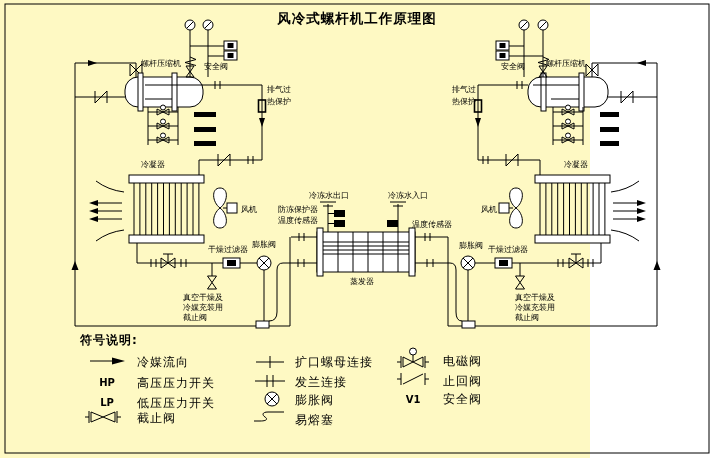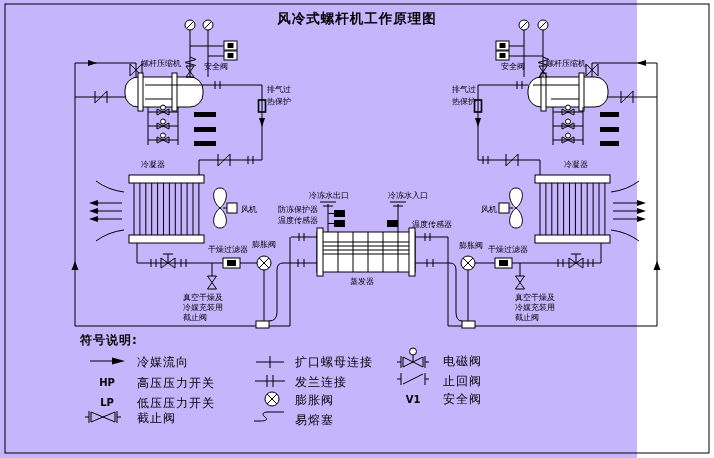--- a/index.html
+++ b/index.html
@@ -1,16 +1,16 @@
 <!DOCTYPE html>
 <html><head>
 <meta charset="utf-8">
 <style>
   html,body{margin:0;padding:0;background:#fff;}
-  .page{width:637px;height:458px;background:#c4b5fd;position:relative;font-family:"DejaVu Sans",sans-serif;}
+  .page{width:590px;height:458px;background:#fef9c3;position:relative;font-family:"DejaVu Sans",sans-serif;}
   svg{display:block;}
   svg text{fill:#000;font-family:"DejaVu Sans",sans-serif;}
   .t-title{font-size:13.5px;font-weight:bold;letter-spacing:1px;}
   .t-lbl{font-size:8px;}
   .t-leg{font-size:12px;letter-spacing:1px;}
   .t-leghead{font-size:12px;font-weight:bold;letter-spacing:1px;}
   .t-sym{font-size:10px;font-weight:bold;}
   .ln{stroke:#000;stroke-width:1;fill:none;}
   .ln2{stroke:#000;stroke-width:1.6;fill:none;}
   .fw{fill:#ffffff;stroke:#000;stroke-width:1;}

